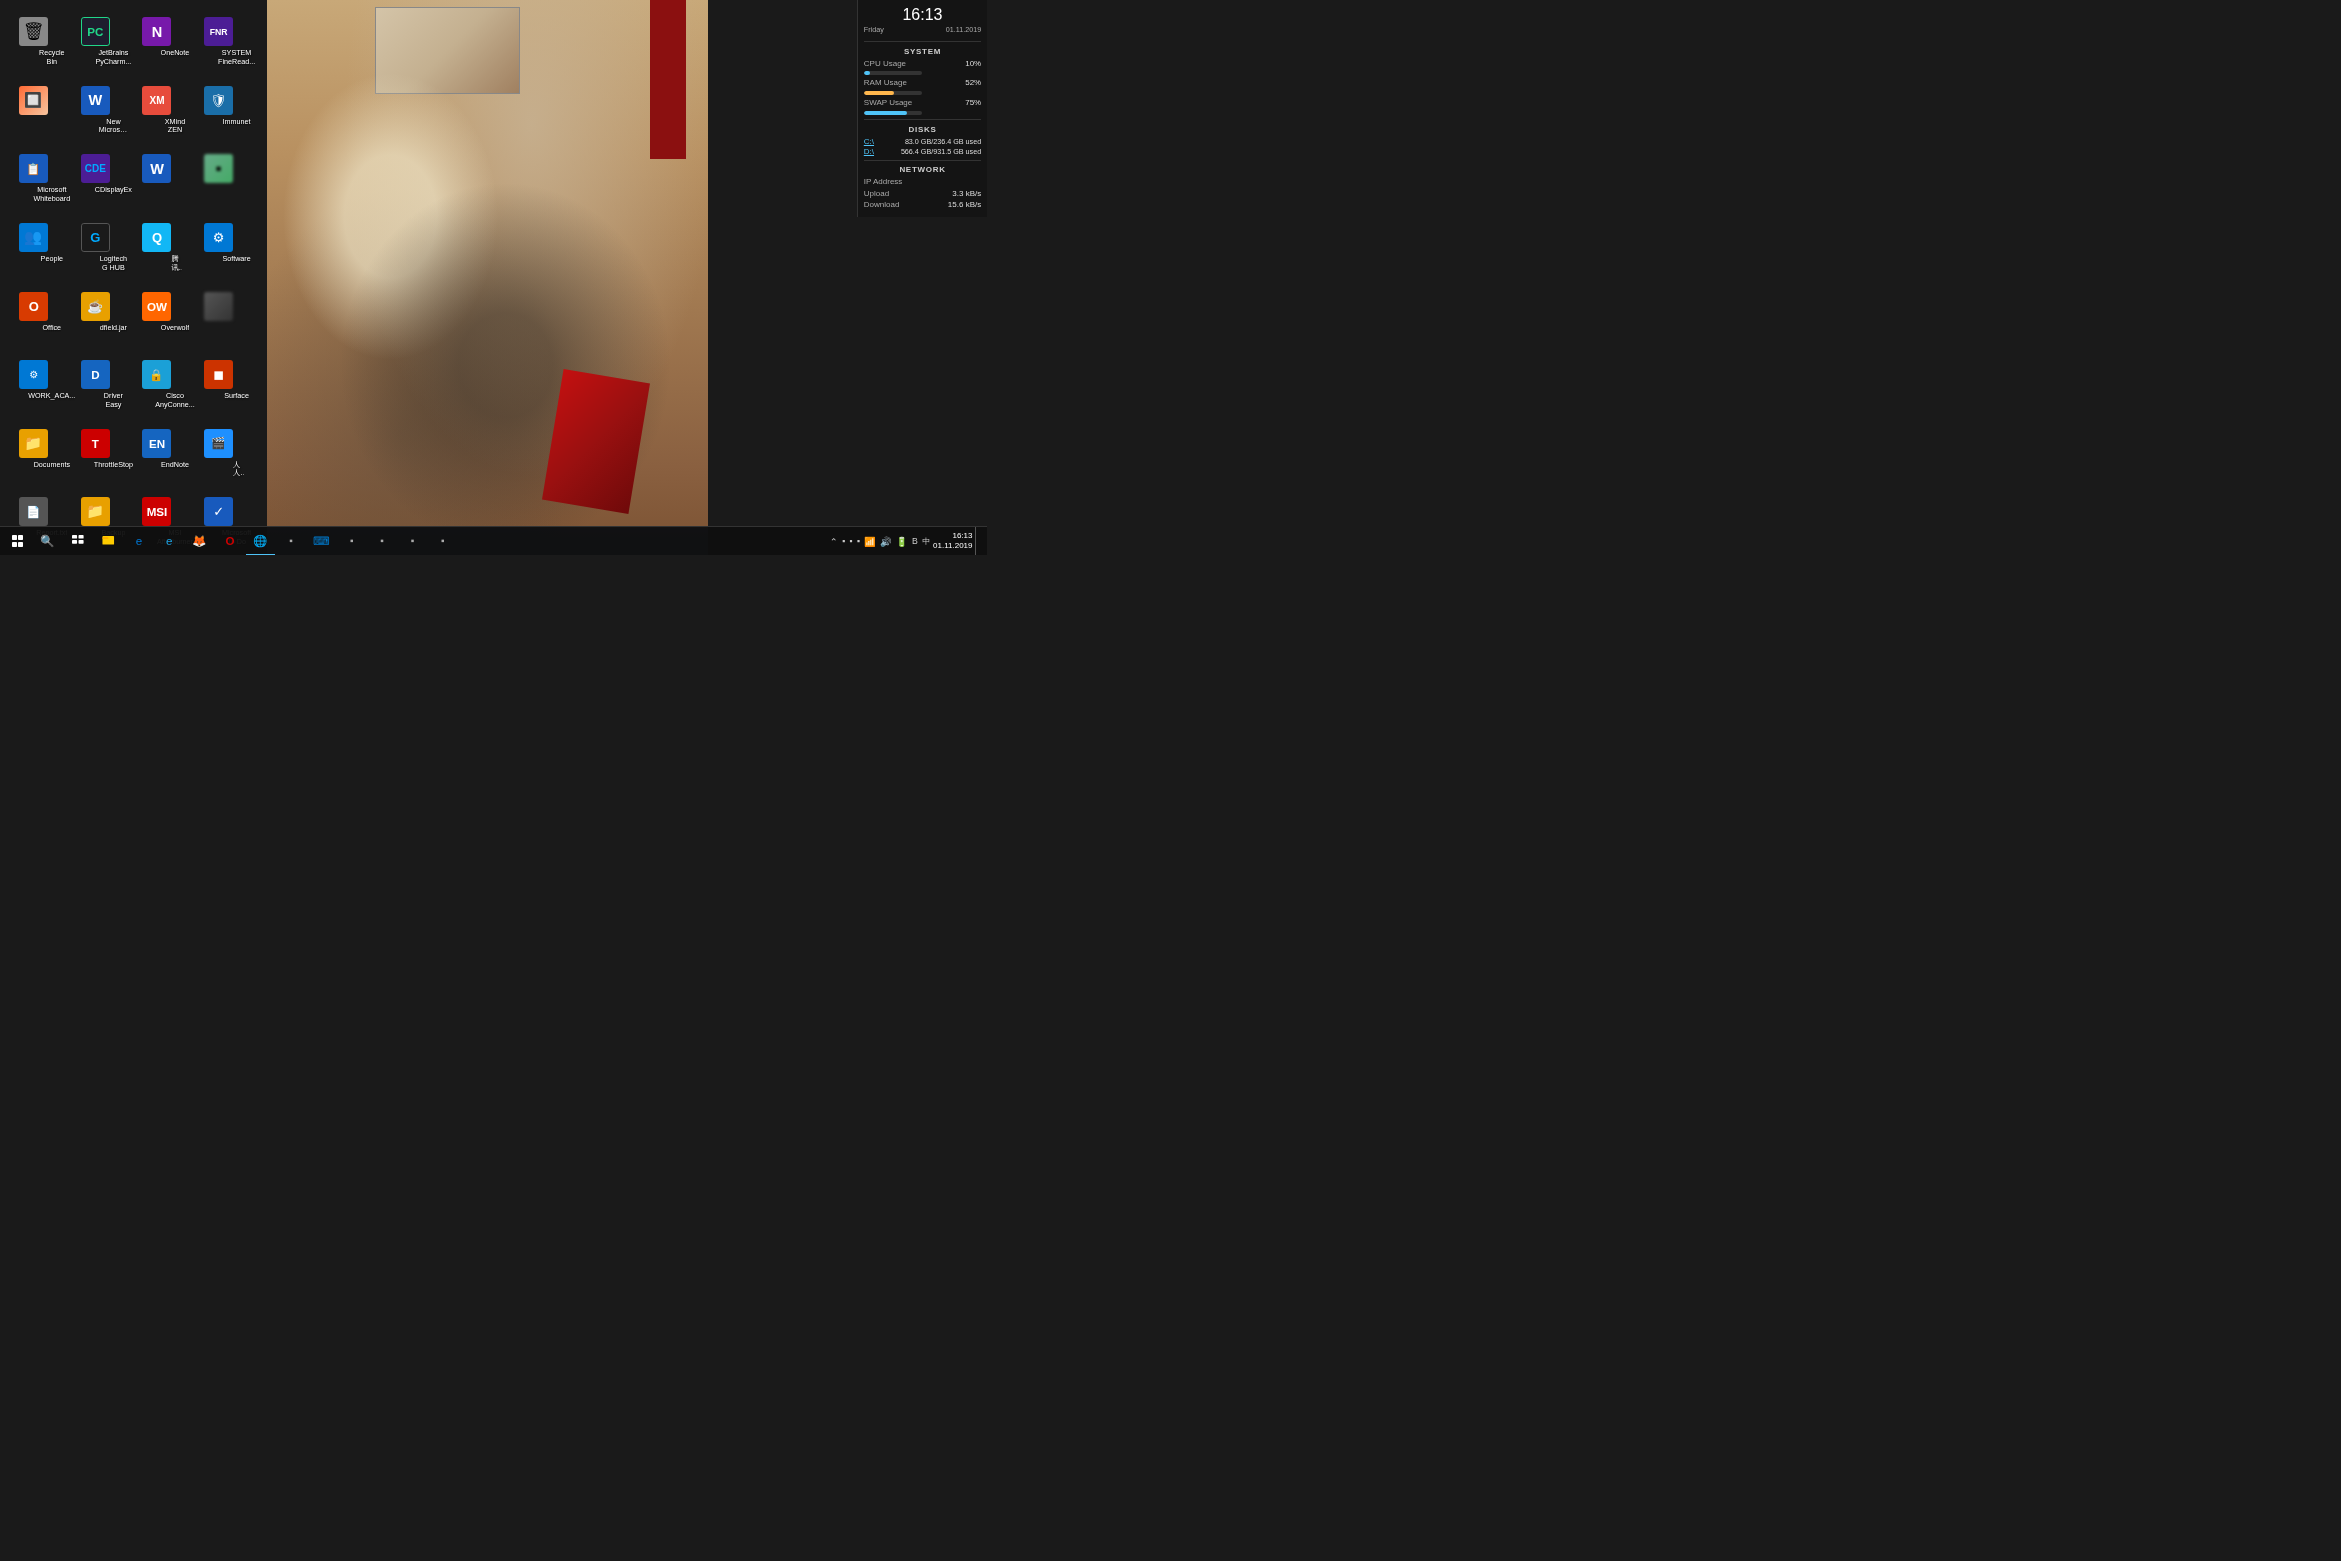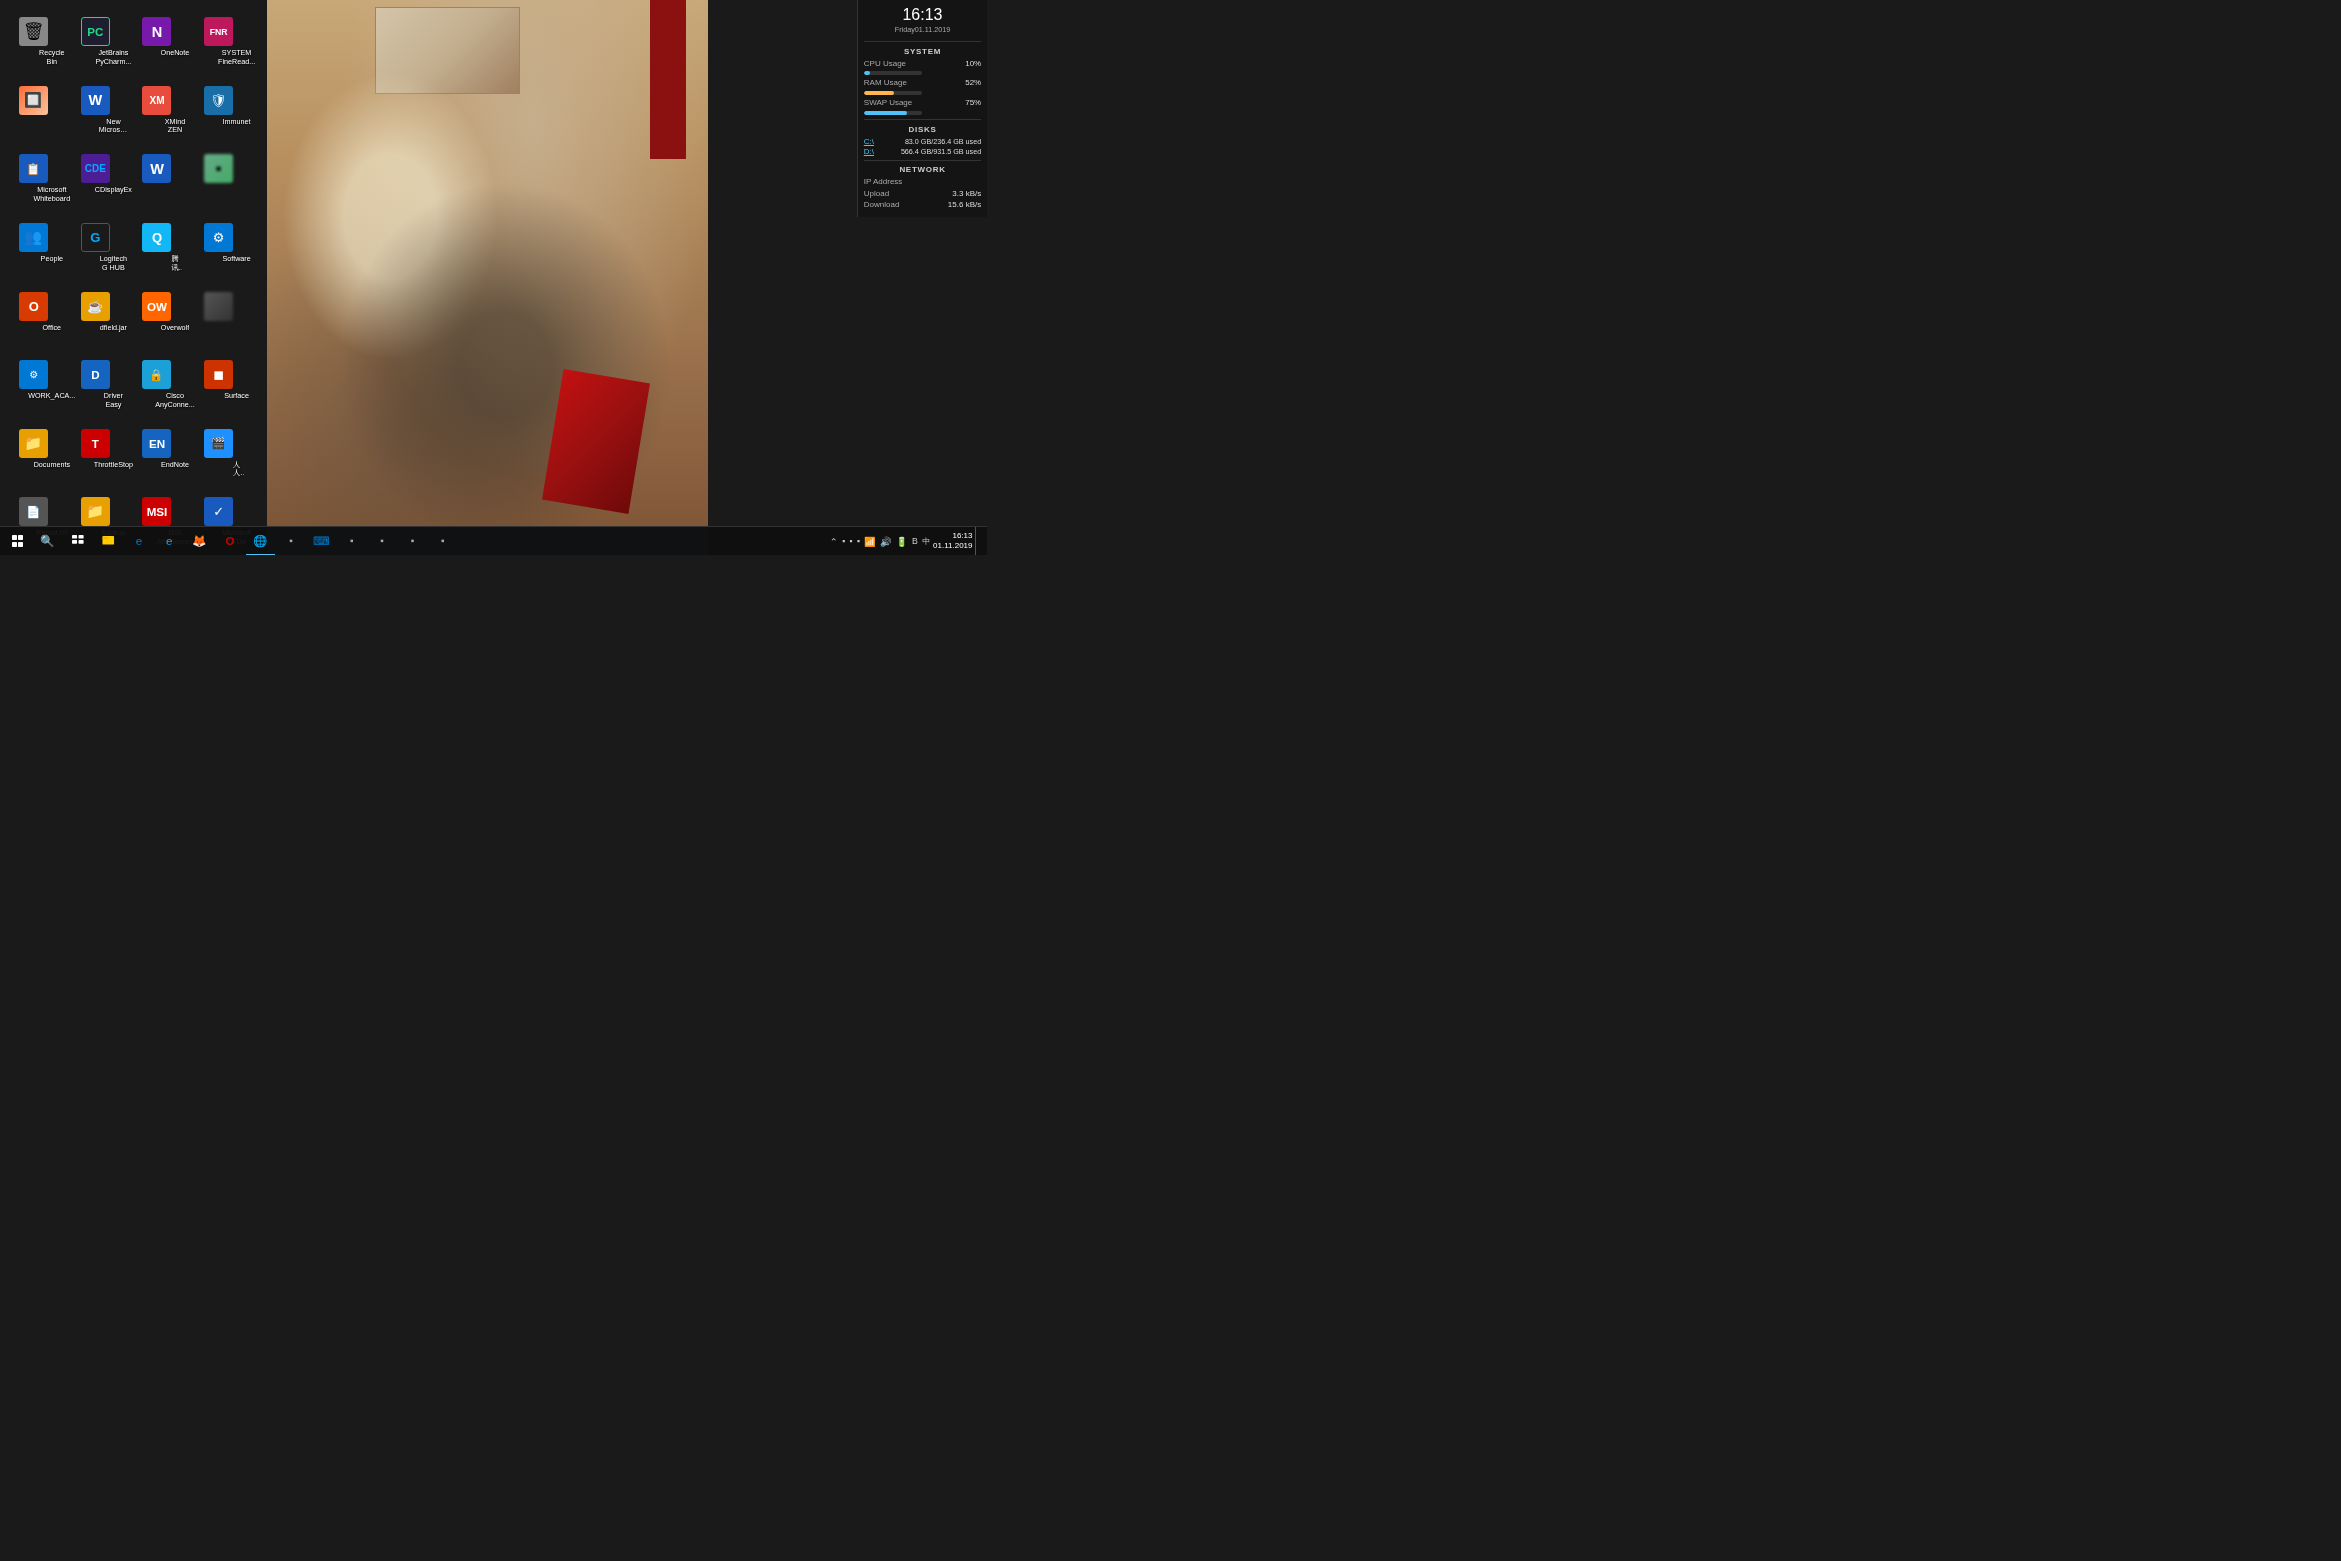--- a/index.html
+++ b/index.html
@@ -89,21 +89,21 @@
       display: -webkit-box;
       margin-left: 36px;
       -webkit-line-clamp: 2;
       -webkit-box-orient: vertical;
     }
 
     
     .ic-recycle { background: #888; }
     .ic-pycharm { background: #1e1e2e; border: 0.7px solid #21d789; }
     .ic-onenote { background: #7719aa; }
-    .ic-abbyy { background: #be185d; }
+    .ic-abbyy { background: #4c1d95; }
     .ic-blurapp { background: linear-gradient(135deg, #ff6b35, #f7c59f); }
     .ic-word { background: #185abd; }
     .ic-xmind { background: #e74c3c; }
     .ic-immunet { background: #1a6ea8; }
     .ic-whiteboard { background: #185abd; }
     .ic-cdisplay { background: #4c1d95; }
     .ic-people { background: #0078d4; }
     .ic-logitech { background: #1a1a1a; border: 0.7px solid #555; }
     .ic-qq { background: #12b7f5; }
     .ic-software { background: #0078d4; }
@@ -151,21 +151,21 @@
 
     .panel-time {
       text-align: center;
       font-size: 16px;
       font-weight: 300;
       color: white;
       margin-bottom: 1.4px;
     }
     .panel-date-row {
       display: flex;
-      justify-content: center;
+      justify-content: space-between;
       color: #aaa;
       font-size: 7.2px;
       margin-bottom: 7.2px;
     }
 
     .panel-section-title {
       text-align: center;
       color: #ccc;
       font-size: 8px;
       font-weight: bold;

